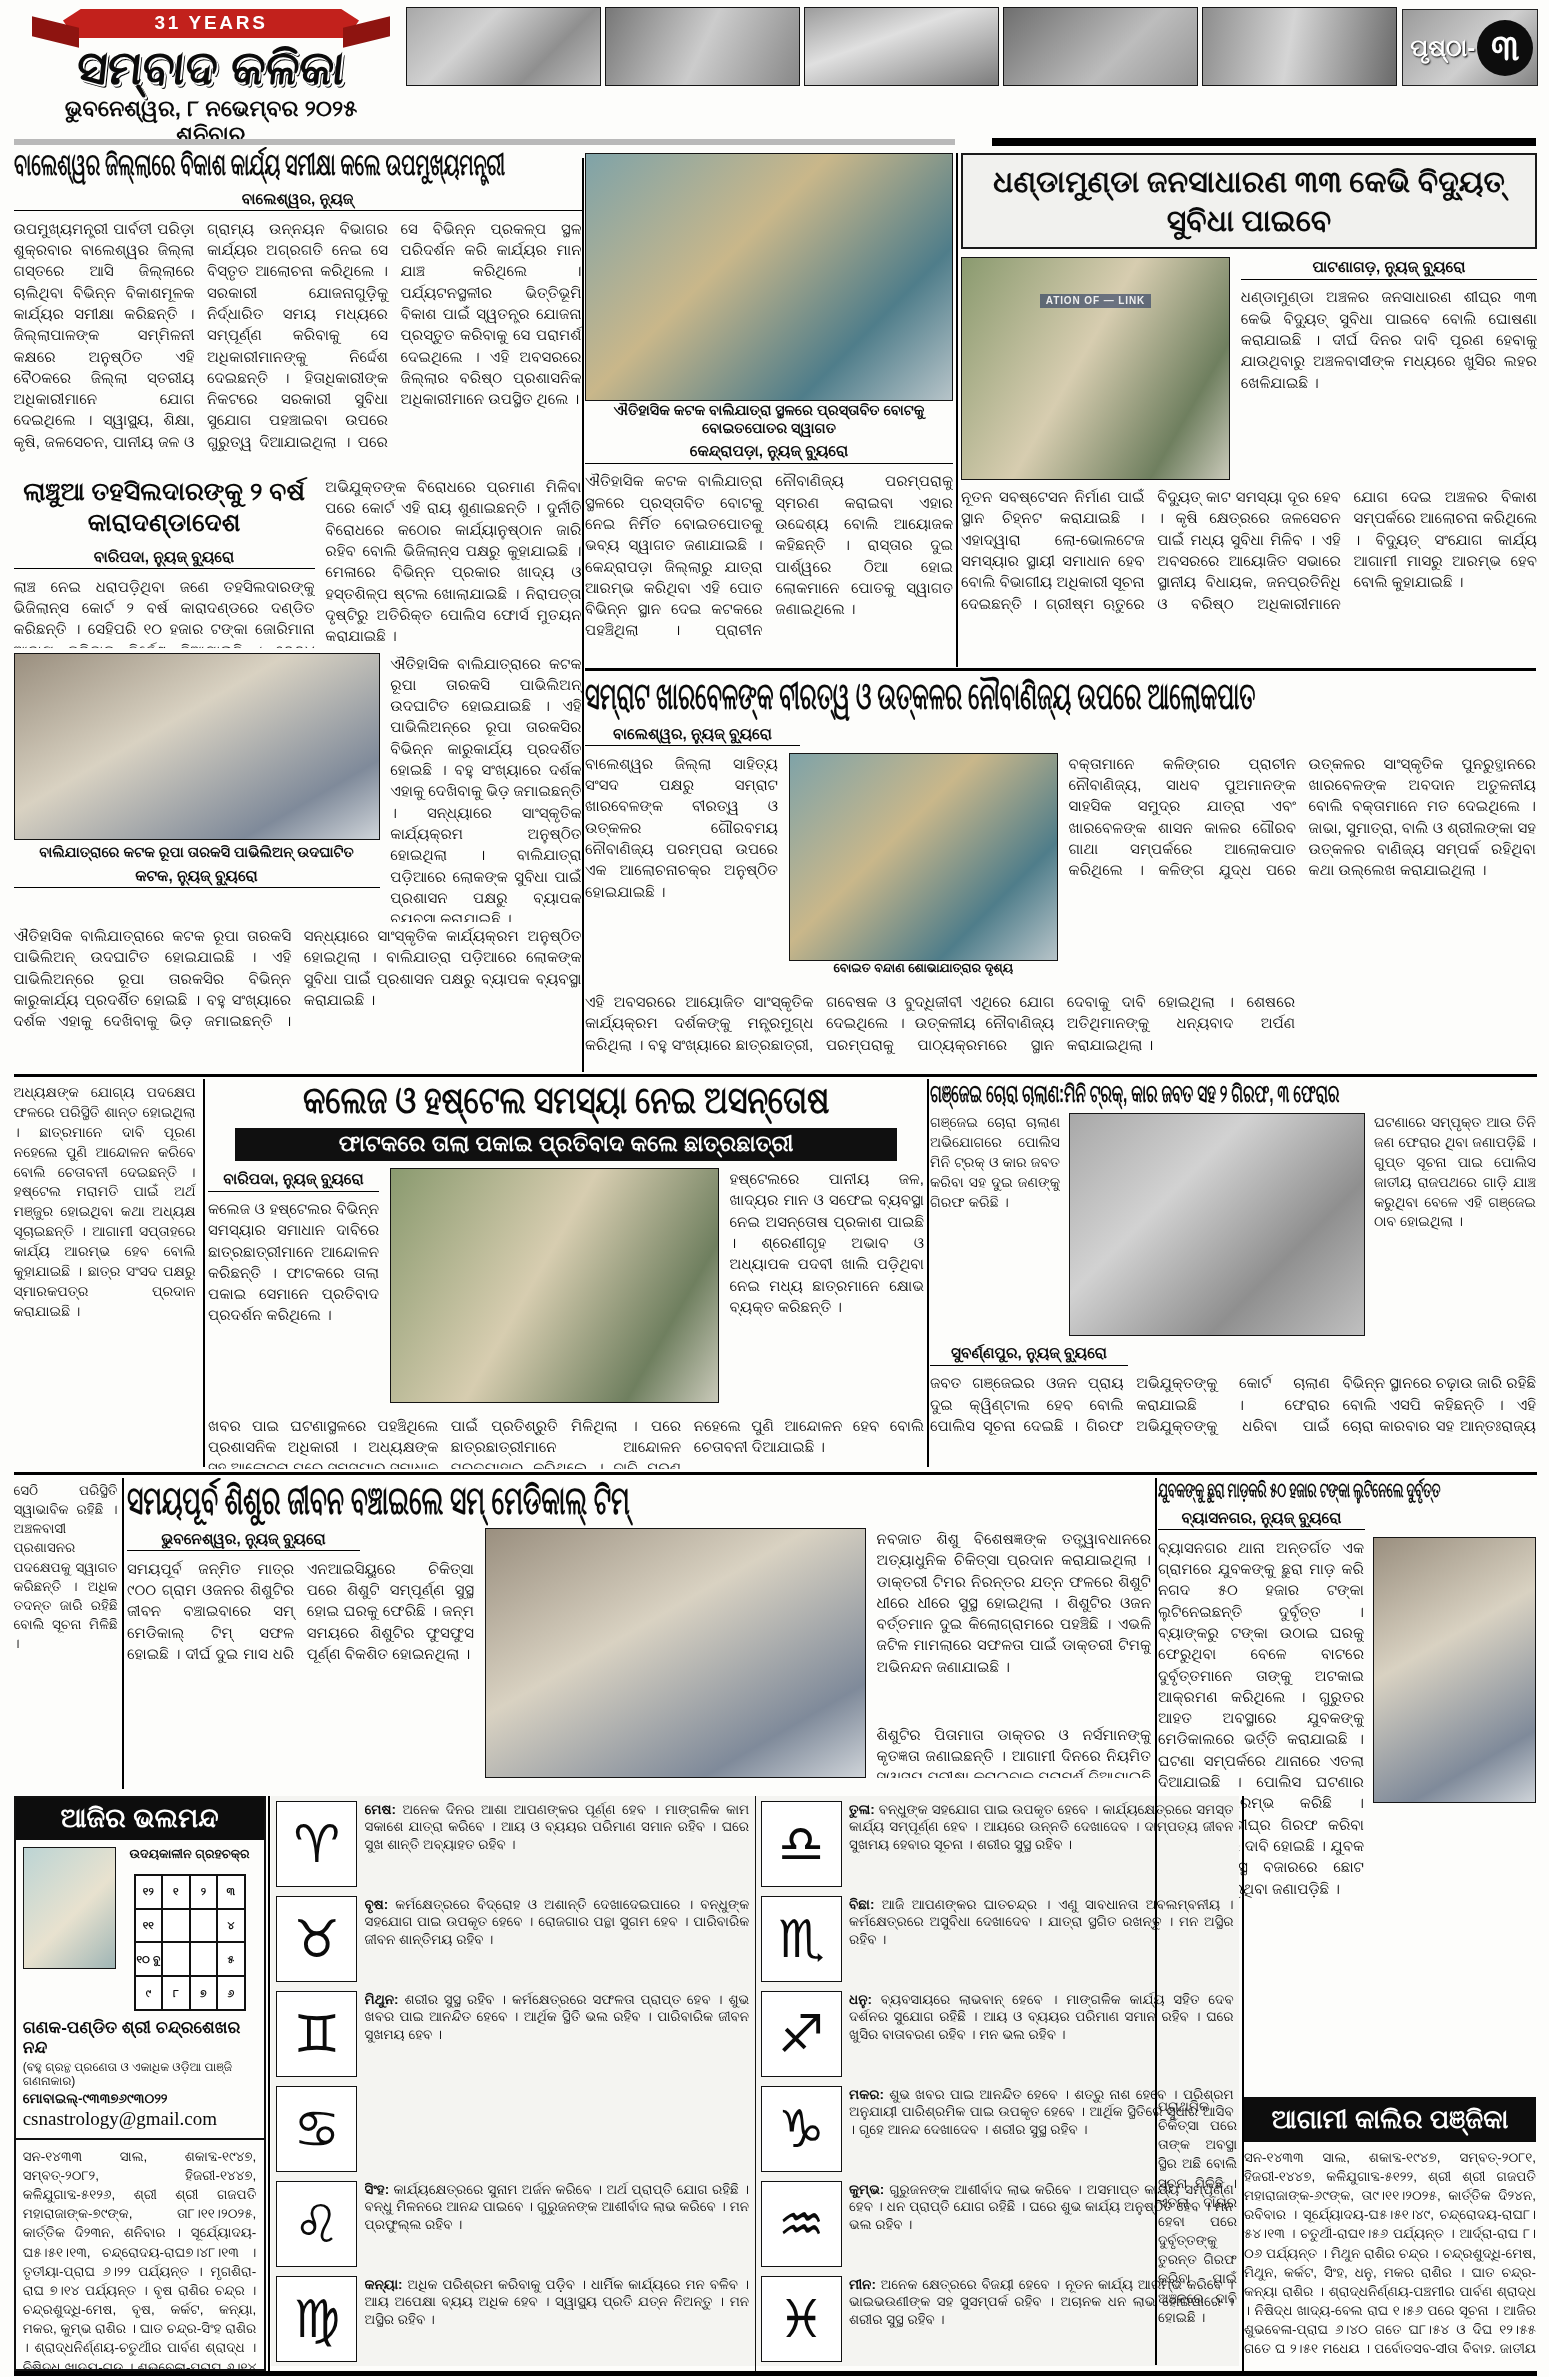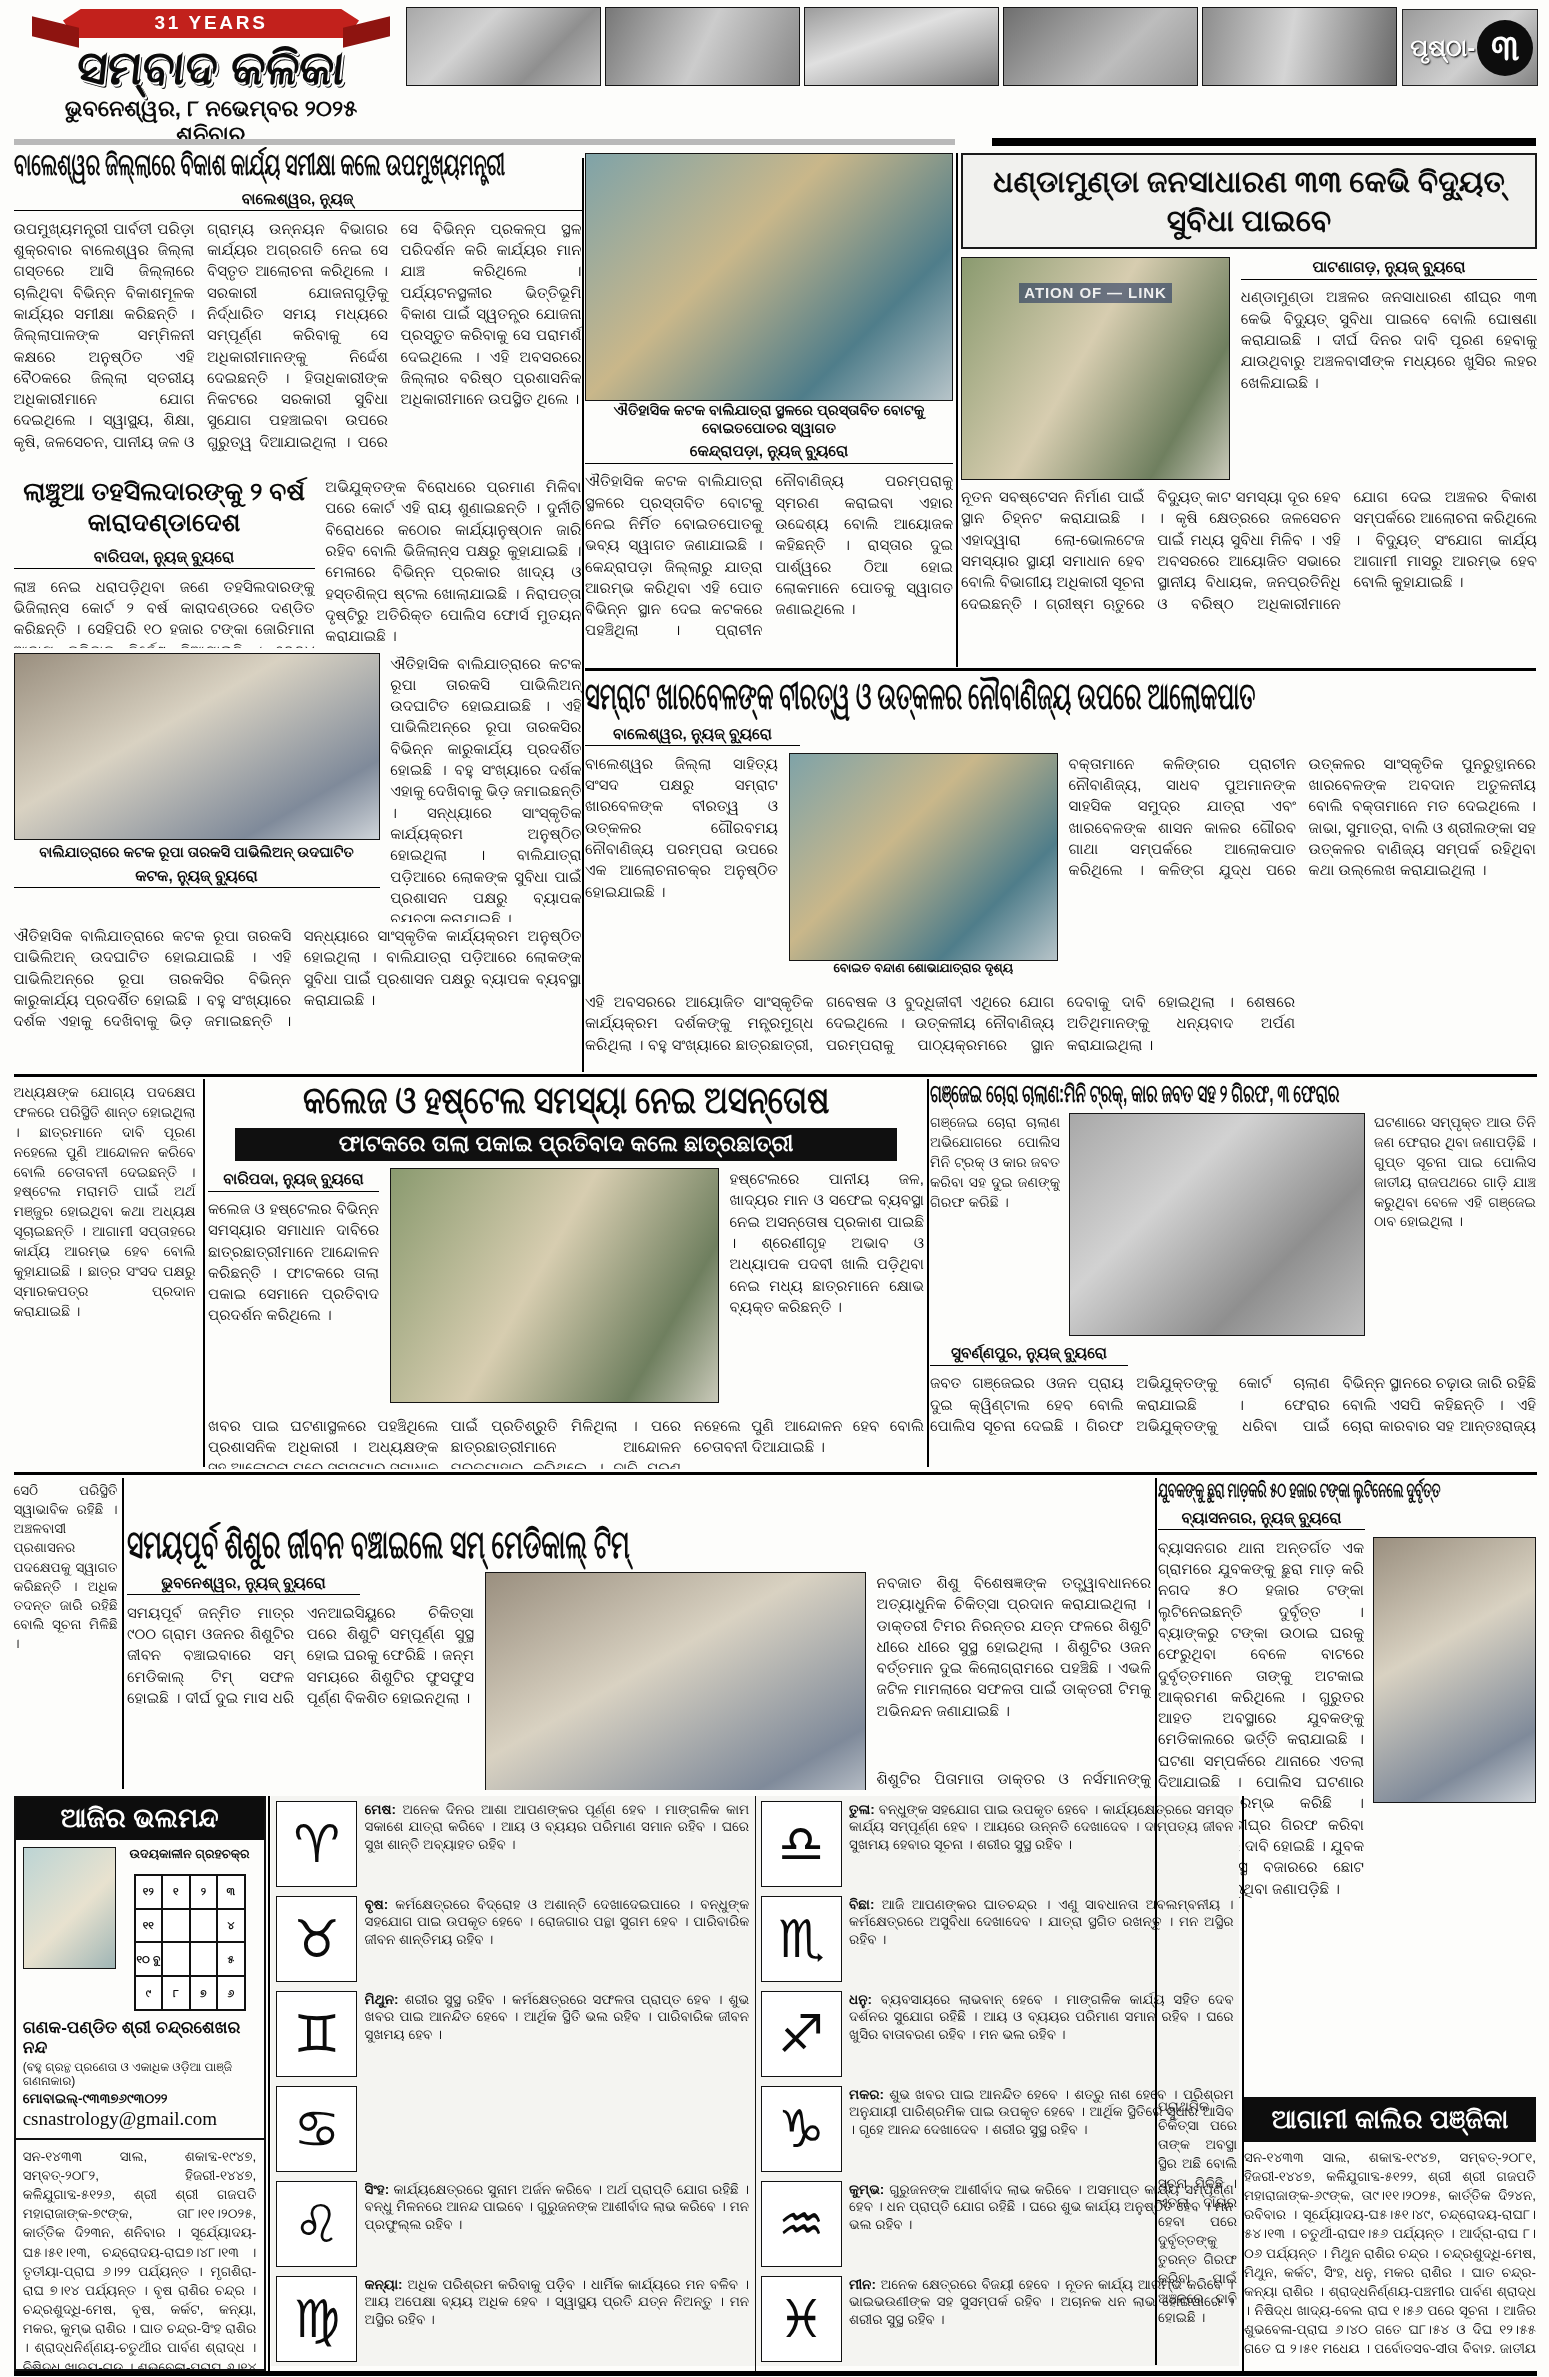--- a/index.html
+++ b/index.html
@@ -98,21 +98,21 @@
     <div class="photo color1" style="width:368px;height:248px;"></div>
     <div class="caption">ଐତିହାସିକ କଟକ ବାଲିଯାତ୍ରା ସ୍ଥଳରେ ପ୍ରସ୍ତାବିତ ବୋଟକୁ ବୋଇତପୋତର ସ୍ୱାଗତ</div>
     <div class="byline" style="margin-top:5.4px;">କେନ୍ଦ୍ରାପଡ଼ା, ନ୍ୟୁଜ୍ ବ୍ୟୁରୋ</div>
     <div class="bt c2" style="height:176px;">ଐତିହାସିକ କଟକ ବାଲିଯାତ୍ରା ସ୍ଥଳରେ ପ୍ରସ୍ତାବିତ ବୋଟକୁ ନେଇ ନିର୍ମିତ ବୋଇତପୋତକୁ ଭବ୍ୟ ସ୍ୱାଗତ ଜଣାଯାଇଛି । କେନ୍ଦ୍ରାପଡ଼ା ଜିଲ୍ଲାରୁ ଯାତ୍ରା ଆରମ୍ଭ କରିଥିବା ଏହି ପୋତ ବିଭିନ୍ନ ସ୍ଥାନ ଦେଇ କଟକରେ ପହଞ୍ଚିଥିଲା । ପ୍ରାଚୀନ ନୌବାଣିଜ୍ୟ ପରମ୍ପରାକୁ ସ୍ମରଣ କରାଇବା ଏହାର ଉଦ୍ଦେଶ୍ୟ ବୋଲି ଆୟୋଜକ କହିଛନ୍ତି । ରାସ୍ତାର ଦୁଇ ପାର୍ଶ୍ୱରେ ଠିଆ ହୋଇ ଲୋକମାନେ ପୋତକୁ ସ୍ୱାଗତ ଜଣାଇଥିଲେ ।</div>
   </div>
 
   <div class="abs" style="left:961px;top:153px;width:576px;height:514px;overflow:hidden;">
     <div class="boxhead" style="font-size:30px;line-height:1.3;padding:7.2px 9px;font-family:Liberation Serif, serif;">ଧଣ୍ଡାମୁଣ୍ଡା ଜନସାଧାରଣ ୩୩ କେଭି ବିଦ୍ୟୁତ୍ ସୁବିଧା ପାଇବେ</div>
     <div style="display:flex;gap:10.8px;margin-top:7.2px;height:226px;">
       <div class="photo color2" style="flex:0 0 269px;height:223px;display:flex;align-items:flex-start;justify-content:center;">
-        <span style="margin-top:25px;color:#efefef;font-weight:700;font-size:15px;letter-spacing:0.9px;background:rgba(20,40,90,.55);padding:1.8px 5.4px;">ATION OF — LINK</span>
+        <span style="margin-top:36px;color:#efefef;font-weight:700;font-size:10px;letter-spacing:0.9px;background:rgba(20,40,90,.55);padding:1.8px 5.4px;">ATION OF — LINK</span>
       </div>
       <div style="flex:1;">
         <div class="byline">ପାଟଣାଗଡ଼, ନ୍ୟୁଜ୍ ବ୍ୟୁରୋ</div>
         <div class="bt" style="height:180px;">ଧଣ୍ଡାମୁଣ୍ଡା ଅଞ୍ଚଳର ଜନସାଧାରଣ ଶୀଘ୍ର ୩୩ କେଭି ବିଦ୍ୟୁତ୍ ସୁବିଧା ପାଇବେ ବୋଲି ଘୋଷଣା କରାଯାଇଛି । ଦୀର୍ଘ ଦିନର ଦାବି ପୂରଣ ହେବାକୁ ଯାଉଥିବାରୁ ଅଞ୍ଚଳବାସୀଙ୍କ ମଧ୍ୟରେ ଖୁସିର ଲହର ଖେଳିଯାଇଛି ।</div>
       </div>
     </div>
     <div class="bt c3" style="height:185px;margin-top:3.6px;">ନୂତନ ସବଷ୍ଟେସନ ନିର୍ମାଣ ପାଇଁ ସ୍ଥାନ ଚିହ୍ନଟ କରାଯାଇଛି । ଏହାଦ୍ୱାରା ଲୋ-ଭୋଲଟେଜ ସମସ୍ୟାର ସ୍ଥାୟୀ ସମାଧାନ ହେବ ବୋଲି ବିଭାଗୀୟ ଅଧିକାରୀ ସୂଚନା ଦେଇଛନ୍ତି । ଗ୍ରୀଷ୍ମ ଋତୁରେ ବିଦ୍ୟୁତ୍ କାଟ ସମସ୍ୟା ଦୂର ହେବ । କୃଷି କ୍ଷେତ୍ରରେ ଜଳସେଚନ ପାଇଁ ମଧ୍ୟ ସୁବିଧା ମିଳିବ । ଏହି ଅବସରରେ ଆୟୋଜିତ ସଭାରେ ସ୍ଥାନୀୟ ବିଧାୟକ, ଜନପ୍ରତିନିଧି ଓ ବରିଷ୍ଠ ଅଧିକାରୀମାନେ ଯୋଗ ଦେଇ ଅଞ୍ଚଳର ବିକାଶ ସମ୍ପର୍କରେ ଆଲୋଚନା କରିଥିଲେ । ବିଦ୍ୟୁତ୍ ସଂଯୋଗ କାର୍ଯ୍ୟ ଆଗାମୀ ମାସରୁ ଆରମ୍ଭ ହେବ ବୋଲି କୁହାଯାଇଛି ।</div>
   </div>
 
   <div class="abs hline" style="left:585px;top:668px;width:951px;"></div>
@@ -157,21 +157,21 @@
     </div>
     <div class="byline" style="width:198px;margin-top:5.4px;">ସୁବର୍ଣ୍ଣପୁର, ନ୍ୟୁଜ୍ ବ୍ୟୁରୋ</div>
     <div class="bt c3" style="height:83px;">ଜବତ ଗଞ୍ଜେଇର ଓଜନ ପ୍ରାୟ ଦୁଇ କ୍ୱିଣ୍ଟାଲ ହେବ ବୋଲି ପୋଲିସ ସୂଚନା ଦେଇଛି । ଗିରଫ ଅଭିଯୁକ୍ତଙ୍କୁ କୋର୍ଟ ଚାଲାଣ କରାଯାଇଛି । ଫେରାର ଅଭିଯୁକ୍ତଙ୍କୁ ଧରିବା ପାଇଁ ବିଭିନ୍ନ ସ୍ଥାନରେ ଚଢ଼ାଉ ଜାରି ରହିଛି ବୋଲି ଏସପି କହିଛନ୍ତି । ଏହି ଚୋରା କାରବାର ସହ ଆନ୍ତଃରାଜ୍ୟ ଚକ୍ର ସମ୍ପୃକ୍ତ ଥିବା ସନ୍ଦେହ କରାଯାଉଛି ।</div>
   </div>
 
   <div class="abs hline" style="left:13.5px;top:1472px;width:1523px;"></div>
 
   <div class="abs bt" style="left:13.5px;top:1481px;width:104px;height:305px;font-size:13.5px;">ସେଠି ପରିସ୍ଥିତି ସ୍ୱାଭାବିକ ରହିଛି । ଅଞ୍ଚଳବାସୀ ପ୍ରଶାସନର ପଦକ୍ଷେପକୁ ସ୍ୱାଗତ କରିଛନ୍ତି । ଅଧିକ ତଦନ୍ତ ଜାରି ରହିଛି ବୋଲି ସୂଚନା ମିଳିଛି ।</div>
 
   <div class="abs" style="left:127px;top:1478px;width:1024px;height:312px;overflow:hidden;">
-    <div class="cx" style="height:50px;margin-top:44px;"><span style="font-size:40px;transform:scaleX(.63);">ସମୟପୂର୍ବ ଶିଶୁର ଜୀବନ ବଞ୍ଚାଇଲେ ସମ୍ ମେଡିକାଲ୍ ଟିମ୍</span></div>
+    <div class="cx" style="height:50px;"><span style="font-size:40px;transform:scaleX(.63);">ସମୟପୂର୍ବ ଶିଶୁର ଜୀବନ ବଞ୍ଚାଇଲେ ସମ୍ ମେଡିକାଲ୍ ଟିମ୍</span></div>
     <div style="display:flex;gap:10.8px;height:255px;">
       <div style="flex:0 0 347px;">
         <div class="byline" style="width:233px;">ଭୁବନେଶ୍ୱର, ନ୍ୟୁଜ୍ ବ୍ୟୁରୋ</div>
         <div class="bt c2" style="height:214px;">ସମୟପୂର୍ବ ଜନ୍ମିତ ମାତ୍ର ୯୦୦ ଗ୍ରାମ ଓଜନର ଶିଶୁଟିର ଜୀବନ ବଞ୍ଚାଇବାରେ ସମ୍ ମେଡିକାଲ୍ ଟିମ୍ ସଫଳ ହୋଇଛି । ଦୀର୍ଘ ଦୁଇ ମାସ ଧରି ଏନଆଇସିୟୁରେ ଚିକିତ୍ସା ପରେ ଶିଶୁଟି ସମ୍ପୂର୍ଣ୍ଣ ସୁସ୍ଥ ହୋଇ ଘରକୁ ଫେରିଛି । ଜନ୍ମ ସମୟରେ ଶିଶୁଟିର ଫୁସଫୁସ ପୂର୍ଣ୍ଣ ବିକଶିତ ହୋଇନଥିଲା ।</div>
       </div>
       <div class="photo color3" style="flex:0 0 381px;height:250px;"></div>
       <div style="flex:1;">
         <div class="bt" style="height:192px;">ନବଜାତ ଶିଶୁ ବିଶେଷଜ୍ଞଙ୍କ ତତ୍ତ୍ୱାବଧାନରେ ଅତ୍ୟାଧୁନିକ ଚିକିତ୍ସା ପ୍ରଦାନ କରାଯାଇଥିଲା । ଡାକ୍ତରୀ ଟିମର ନିରନ୍ତର ଯତ୍ନ ଫଳରେ ଶିଶୁଟି ଧୀରେ ଧୀରେ ସୁସ୍ଥ ହୋଇଥିଲା । ଶିଶୁଟିର ଓଜନ ବର୍ତ୍ତମାନ ଦୁଇ କିଲୋଗ୍ରାମରେ ପହଞ୍ଚିଛି । ଏଭଳି ଜଟିଳ ମାମଲାରେ ସଫଳତା ପାଇଁ ଡାକ୍ତରୀ ଟିମକୁ ଅଭିନନ୍ଦନ ଜଣାଯାଇଛି ।</div>
         <div class="bt" style="height:54px;margin-top:3.6px;">ଶିଶୁଟିର ପିତାମାତା ଡାକ୍ତର ଓ ନର୍ସମାନଙ୍କୁ କୃତଜ୍ଞତା ଜଣାଇଛନ୍ତି । ଆଗାମୀ ଦିନରେ ନିୟମିତ ସ୍ୱାସ୍ଥ୍ୟ ପରୀକ୍ଷା କରାଇବାକୁ ପରାମର୍ଶ ଦିଆଯାଇଛି ।</div>
       </div>

